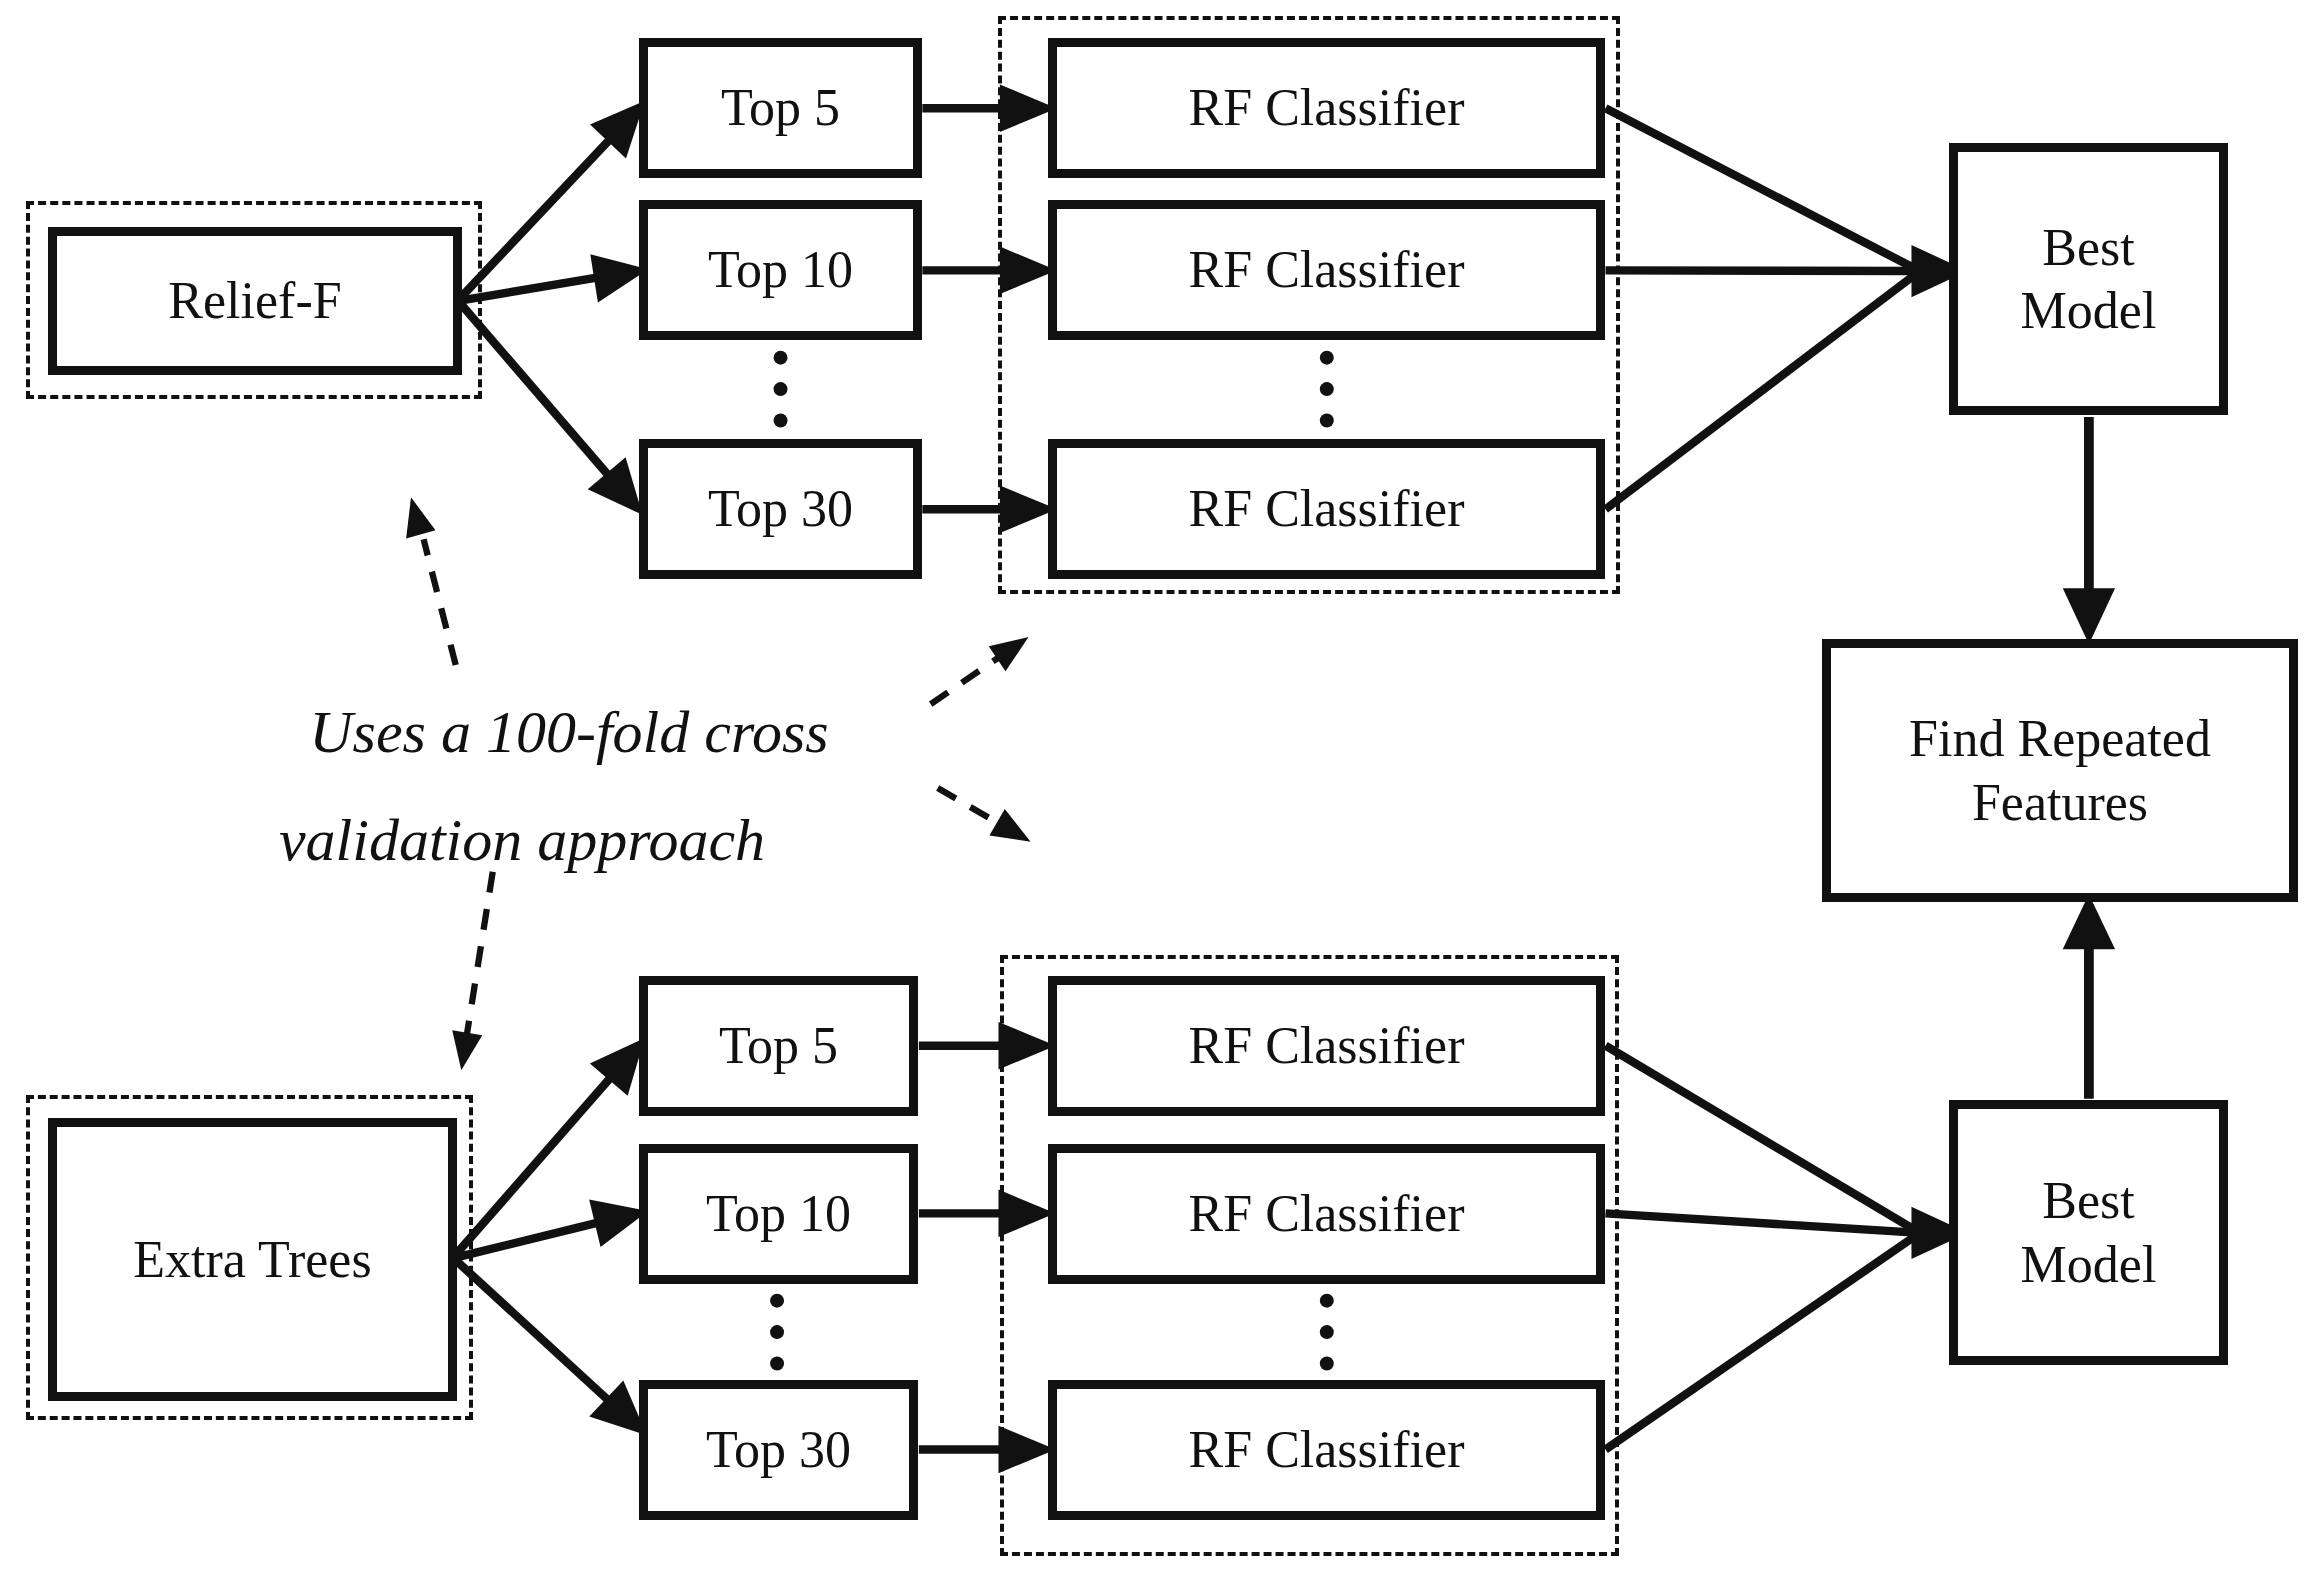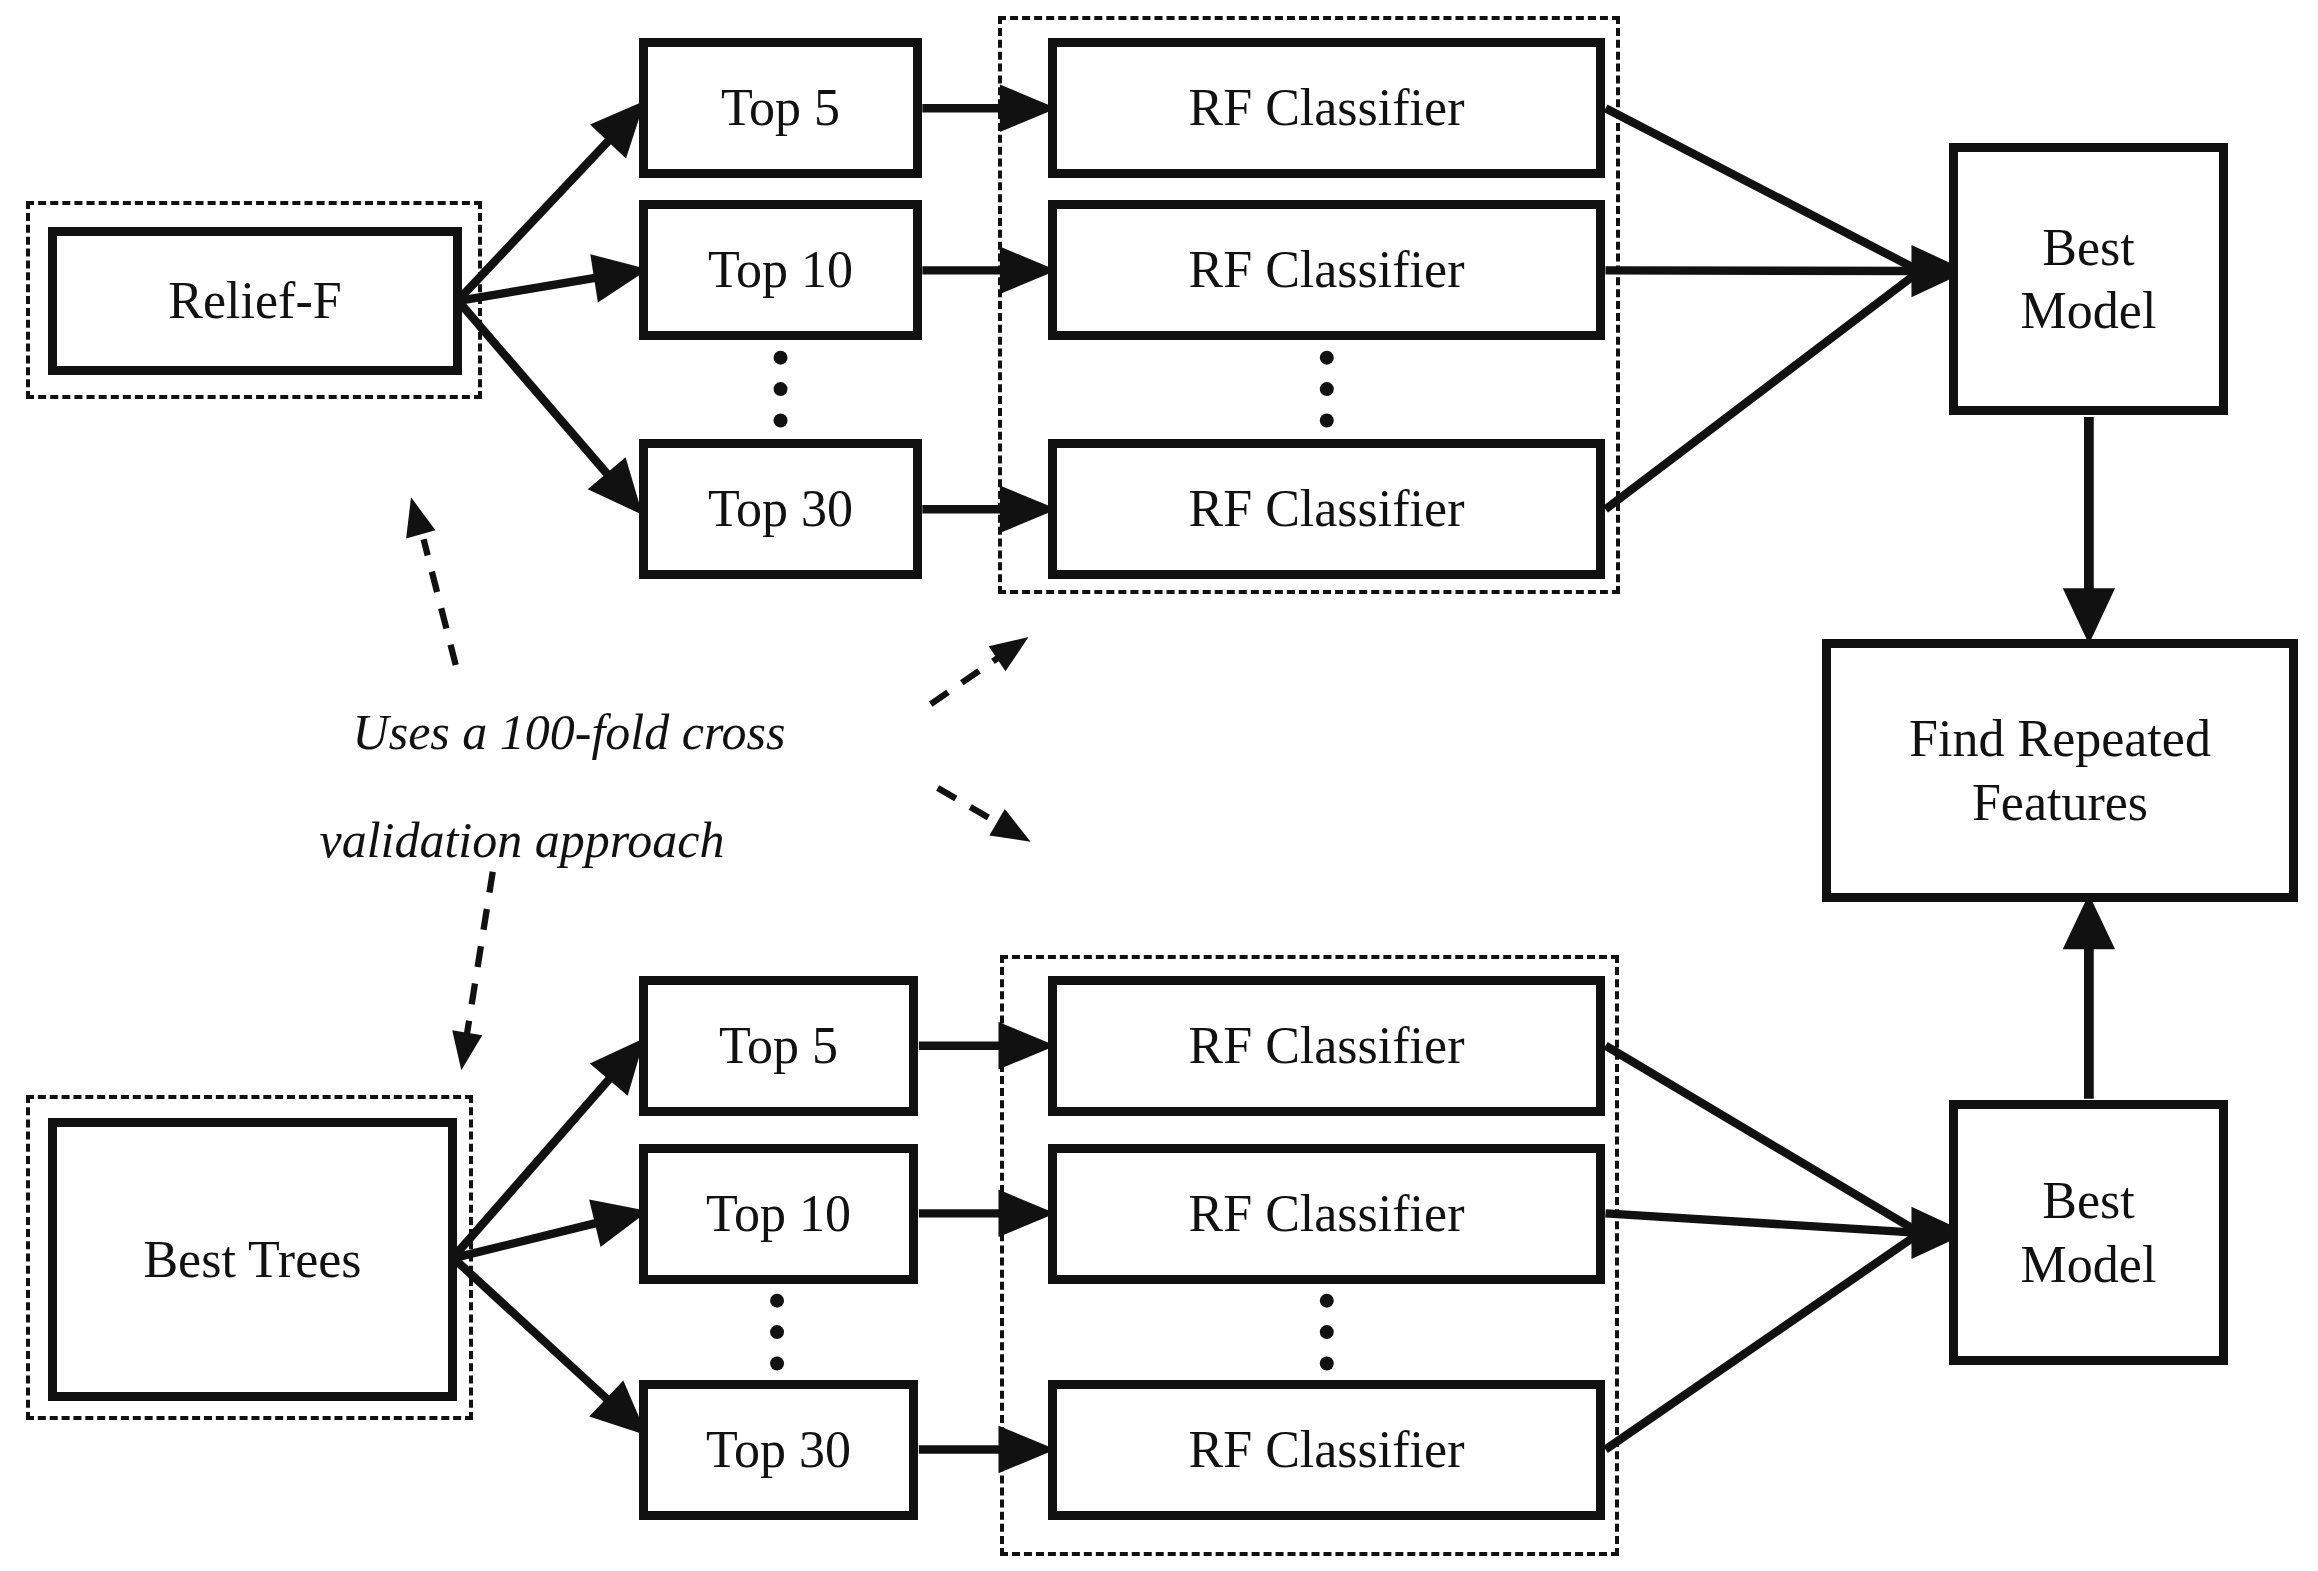--- a/index.html
+++ b/index.html
@@ -3,21 +3,21 @@
 <meta charset="utf-8">
 <style>
   html,body{margin:0;padding:0;background:#ffffff;}
   #stage{position:relative;width:2319px;height:1571px;background:#ffffff;overflow:hidden;
          font-family:"Liberation Serif", serif;color:#111111;}
   #connectors{position:absolute;left:0;top:0;width:2319px;height:1571px;}
   .box{position:absolute;box-sizing:border-box;border:9px solid #111111;background:#ffffff;
        display:flex;flex-direction:column;align-items:center;justify-content:center;
        font-size:52px;line-height:1.22;text-align:center;white-space:nowrap;}
   .dashedgrp{position:absolute;box-sizing:border-box;border:4.9px dashed #111111;background:transparent;}
-  .note{position:absolute;transform:translate(-50%,-50%);font-style:italic;font-size:50px;
+  .note{position:absolute;transform:translate(-50%,-50%);font-style:italic;font-size:60px;
         white-space:nowrap;color:#111111;}
   
   #relief-dashed{left:26px;top:201px;width:456px;height:198px;}
   #relief-box{left:48px;top:227px;width:414px;height:148px;}
   #top5-t{left:639px;top:38px;width:283px;height:140px;}
   #top10-t{left:639px;top:200px;width:283px;height:140px;}
   #top30-t{left:639px;top:439px;width:283px;height:140px;}
   #rfgrp-t{left:998px;top:16px;width:622px;height:578px;}
   #rf1-t{left:1048px;top:38px;width:557px;height:140px;}
   #rf2-t{left:1048px;top:200px;width:557px;height:140px;}
@@ -158,21 +158,21 @@
     <span>Model</span>
   </div>
 
   <div id="frf-box" class="box">
     <span>Find Repeated</span>
     <span>Features</span>
   </div>
 
   <div id="extra-dashed" class="dashedgrp"></div>
   <div id="extra-box" class="box">
-    <span>Best Trees</span>
+    <span>Extra Trees</span>
   </div>
 
   <div id="top5-b" class="box">
     <span>Top 5</span>
   </div>
   <div id="top10-b" class="box">
     <span>Top 10</span>
   </div>
   <div id="top30-b" class="box">
     <span>Top 30</span>

